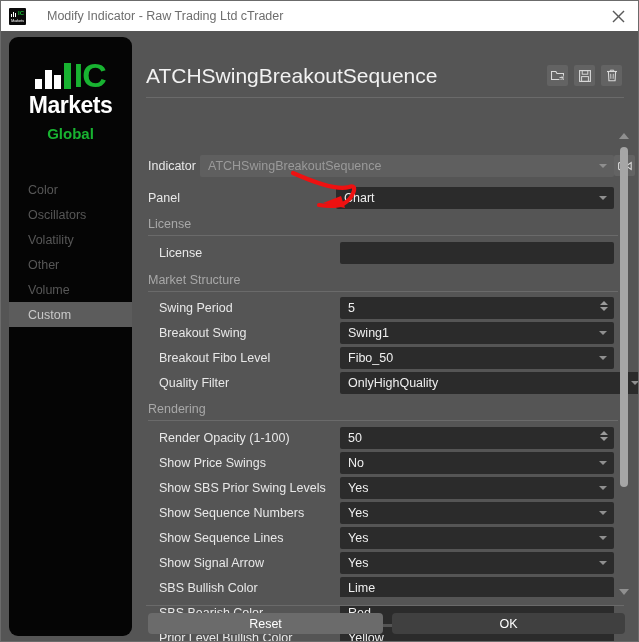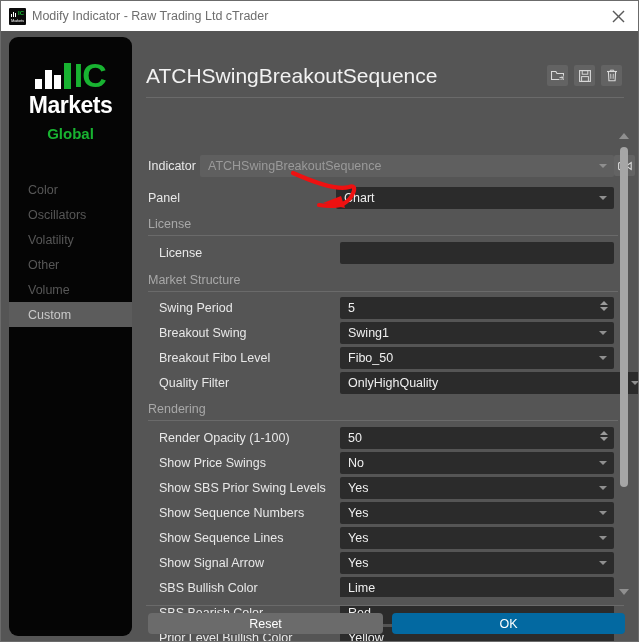--- a/index.html
+++ b/index.html
@@ -69,21 +69,21 @@
     position: absolute;
     left: 2px; bottom: 2px;
     font-size: 4px;
     color: #ffffff;
     line-height: 5px;
     letter-spacing: -0.2px;
   }
   .titlebar-text {
     font-size: 12.5px;
     color: #6e6e6e;
-    margin-left: 6px;
+    margin-left: 21px;
     white-space: nowrap;
   }
   .titlebar-close {
     position: absolute;
     right: 0; top: 0;
     width: 44px;
     height: 30px;
     display: flex;
     align-items: center;
     justify-content: center;
@@ -370,21 +370,21 @@
     box-sizing: border-box;
   }
   .btn-reset {
     left: 147px;
     width: 235px;
     background: #6b6b6b;
   }
   .btn-ok {
     left: 391px;
     width: 233px;
-    background: #0369a1;
+    background: #404040;
   }
 
   
   .annotation {
     position: absolute;
     left: 0; top: 0;
     width: 639px; height: 642px;
     pointer-events: none;
   }
   .clip-bottom {

